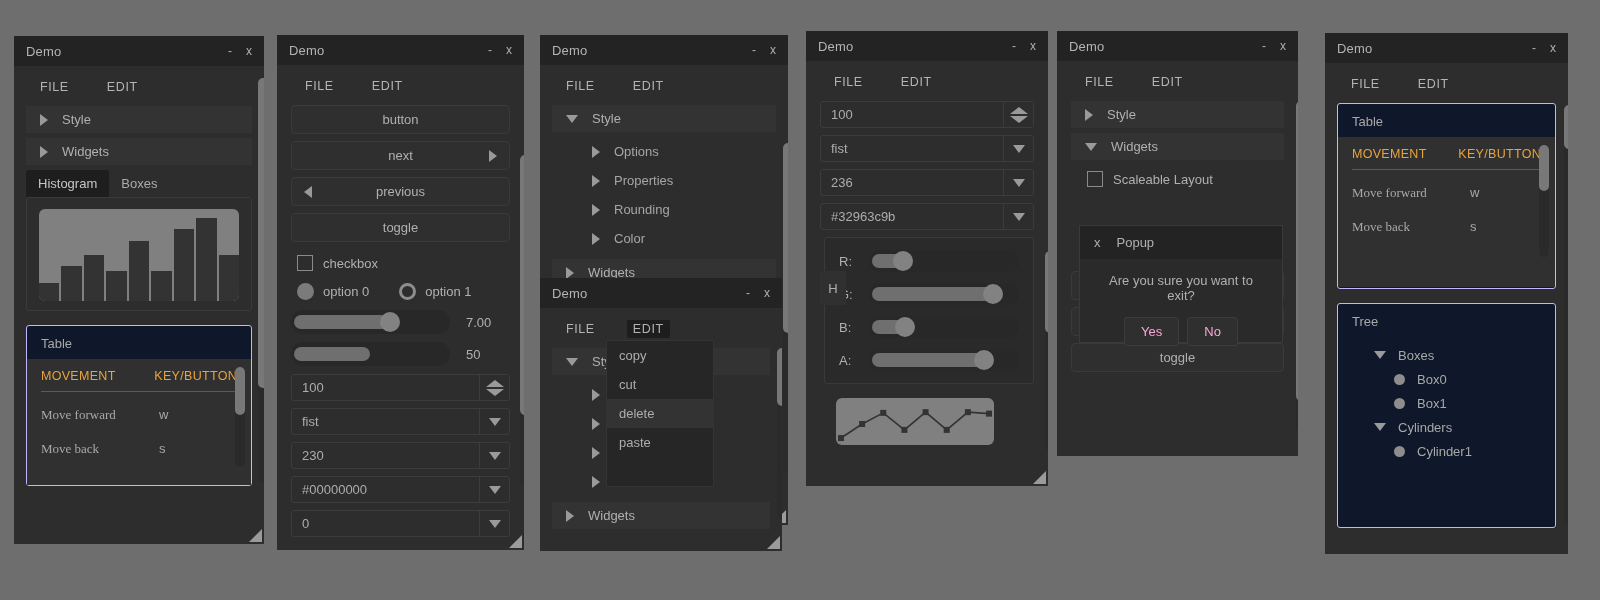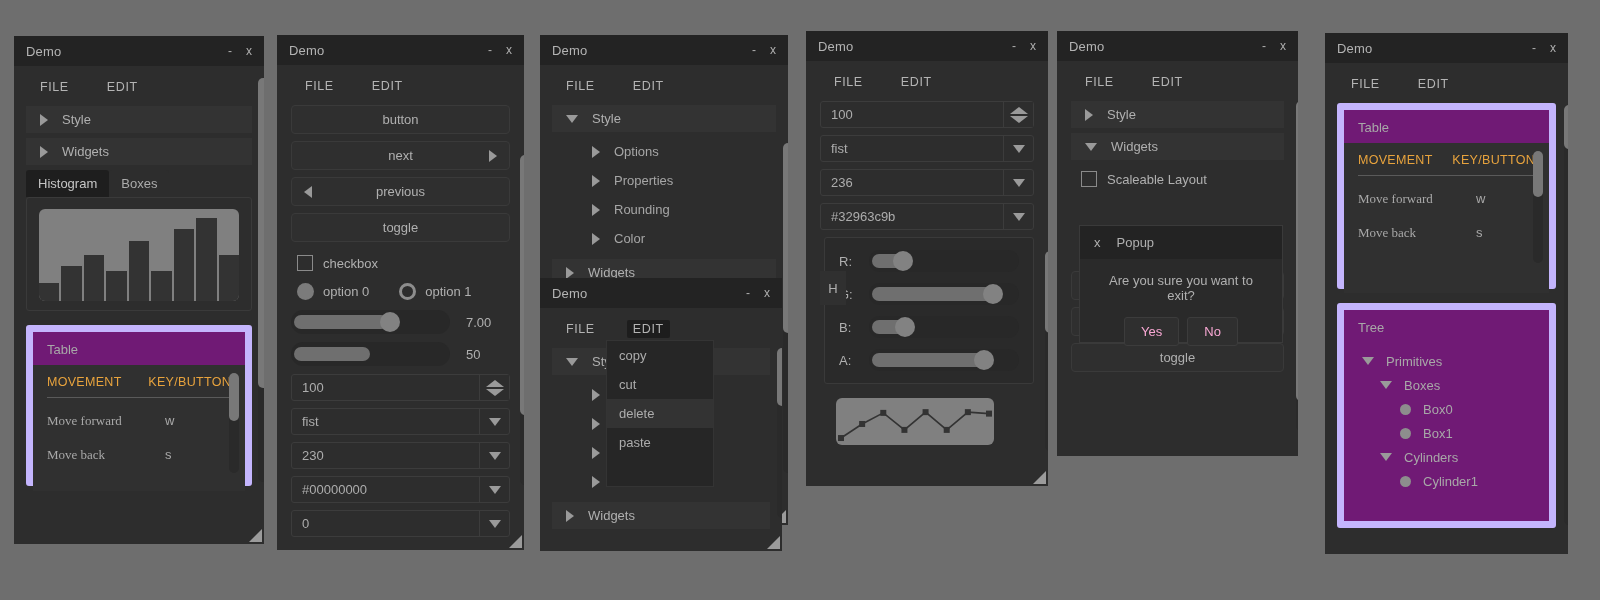--- a/index.html
+++ b/index.html
@@ -93,21 +93,21 @@
 
   .panel { background: #2d2d2d; border: 1px solid #3a3a3a; border-radius: 3px; padding: 10px; }
 
   
   .chart { background: #808080; border-radius: 6px; position: relative; overflow: hidden; }
   .bar { position: absolute; bottom: 0; background: #333333; }
   .chart svg { display: block; }
 
   
   .group {
-    background: #701a75; border: 7px solid #c4b5fd; border-radius: 3px;
+    background: #0f172a; border: 1px solid #c4b5fd; border-radius: 3px;
   }
   .group-title { font-size: 13px; color: #a8a8a8; padding: 10px 14px 8px 14px; }
   .group-inner { background: #303030; padding: 10px 14px 14px 14px; position: relative; }
   .thead { display: flex; color: #e8a33d; font-size: 12.5px; letter-spacing: .3px; padding-bottom: 8px; }
   .thead .c1 { width: 118px; }
   .hr { height: 1px; background: #5a5a5a; margin-bottom: 6px; }
   .trow { display: flex; font-size: 13px; color: #a8a8a8; padding: 9px 0; }
   .trow .c1 { width: 118px; font-family: Liberation Serif, serif; }
 
   
@@ -524,21 +524,21 @@
         <span class="menu-item">EDIT</span>
       </div>
       <div class="tree-row">
         <span class="tri-r"></span>
         <span>Style</span>
       </div>
       <div class="tree-row">
         <span class="tri-d"></span>
         <span>Widgets</span>
       </div>
-      <div class="chk-row" style="margin-left:10px;">
+      <div class="chk-row" style="margin-left:16px;">
         <span class="chk-box"></span>
         <span>Scaleable Layout</span>
       </div>
 
       <div class="row-btn" style="height:29px; margin-top:78px; color:#3a3a3a;">
         <span></span>
       </div>
       <div class="row-btn" style="height:29px;">
         <span class="arrow-l tri-l"></span>
         <span>previous</span>
@@ -599,24 +599,20 @@
           </div>
           <div class="sbar" style="right:6px; top:8px; height:112px;">
             <div class="sthumb" style="top:0; height:46px;"></div>
           </div>
         </div>
       </div>
 
       <div class="group" style="margin-top:14px; height:225px;">
         <div class="group-title" style="padding-bottom:6px;">Tree</div>
         <div style="padding:8px 12px 12px 12px;">
-          <div class="leaf" style="padding-left:6px; height:24px;">
-            <span class="tri-d"></span>
-            <span>Primitives</span>
-          </div>
           <div class="leaf" style="padding-left:24px; height:24px;">
             <span class="tri-d"></span>
             <span>Boxes</span>
           </div>
           <div class="leaf" style="padding-left:44px; height:24px;">
             <span class="dot"></span>
             <span>Box0</span>
           </div>
           <div class="leaf" style="padding-left:44px; height:24px;">
             <span class="dot"></span>

